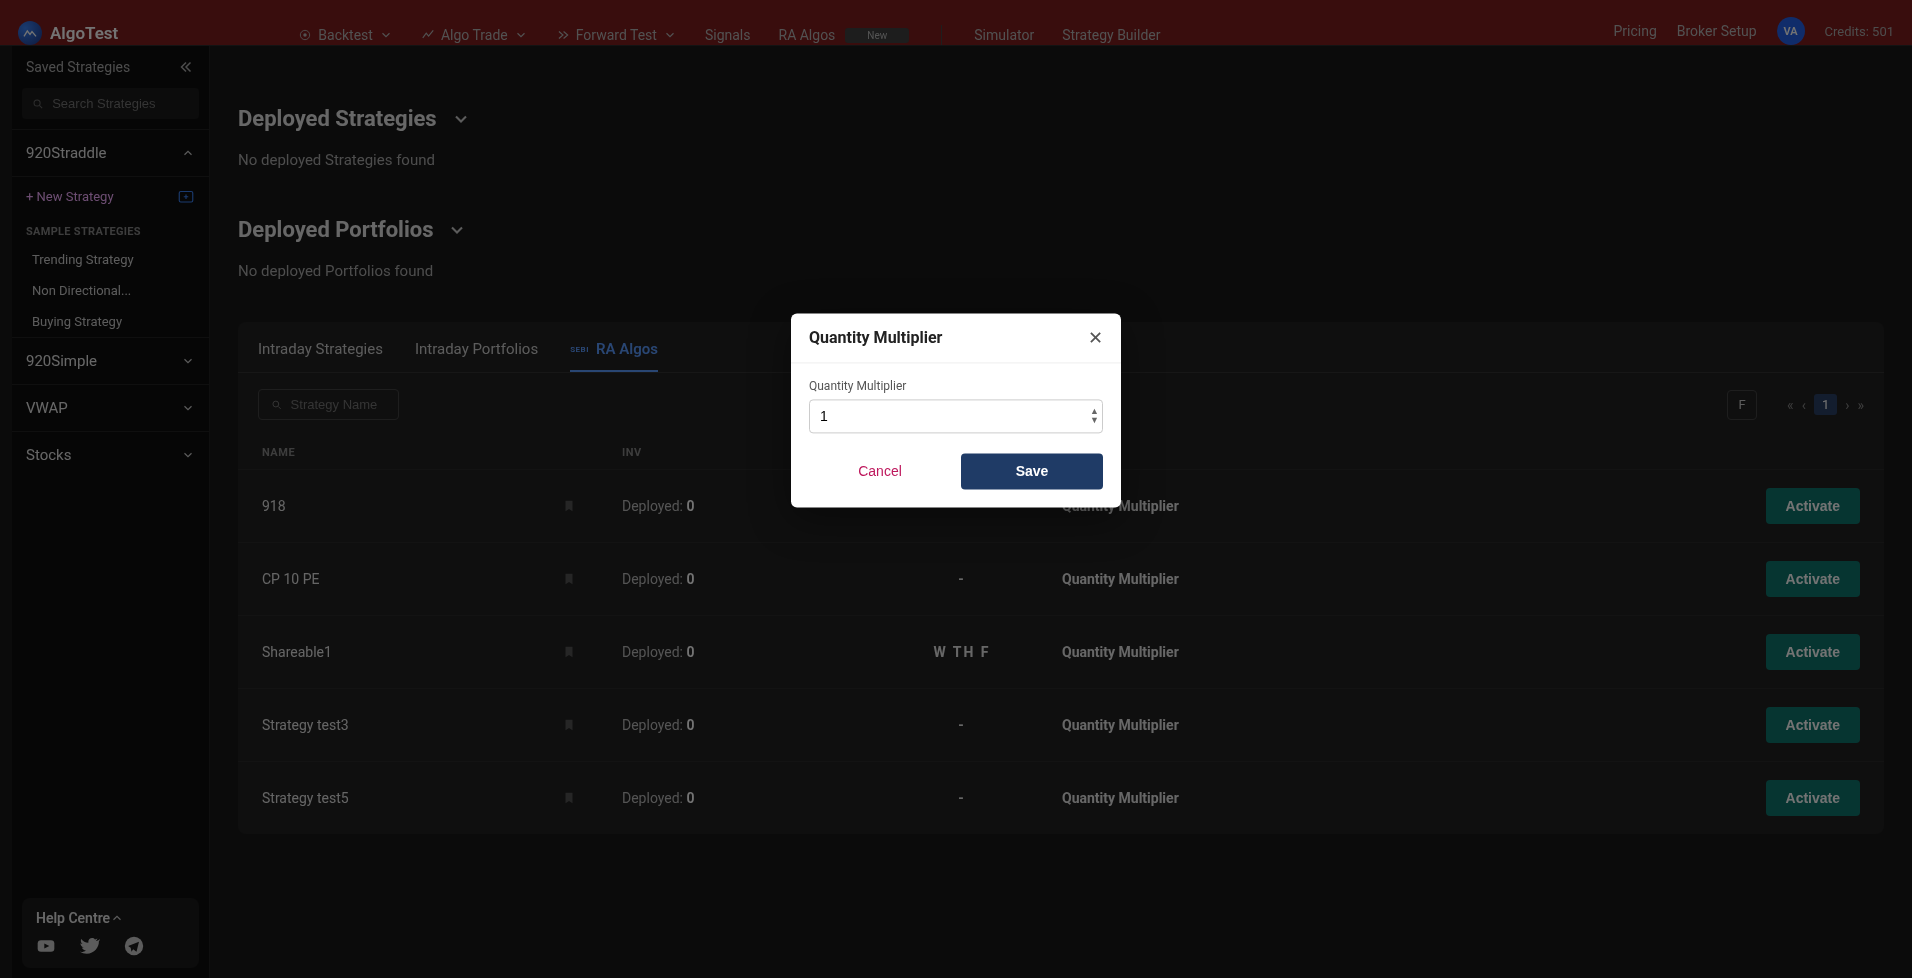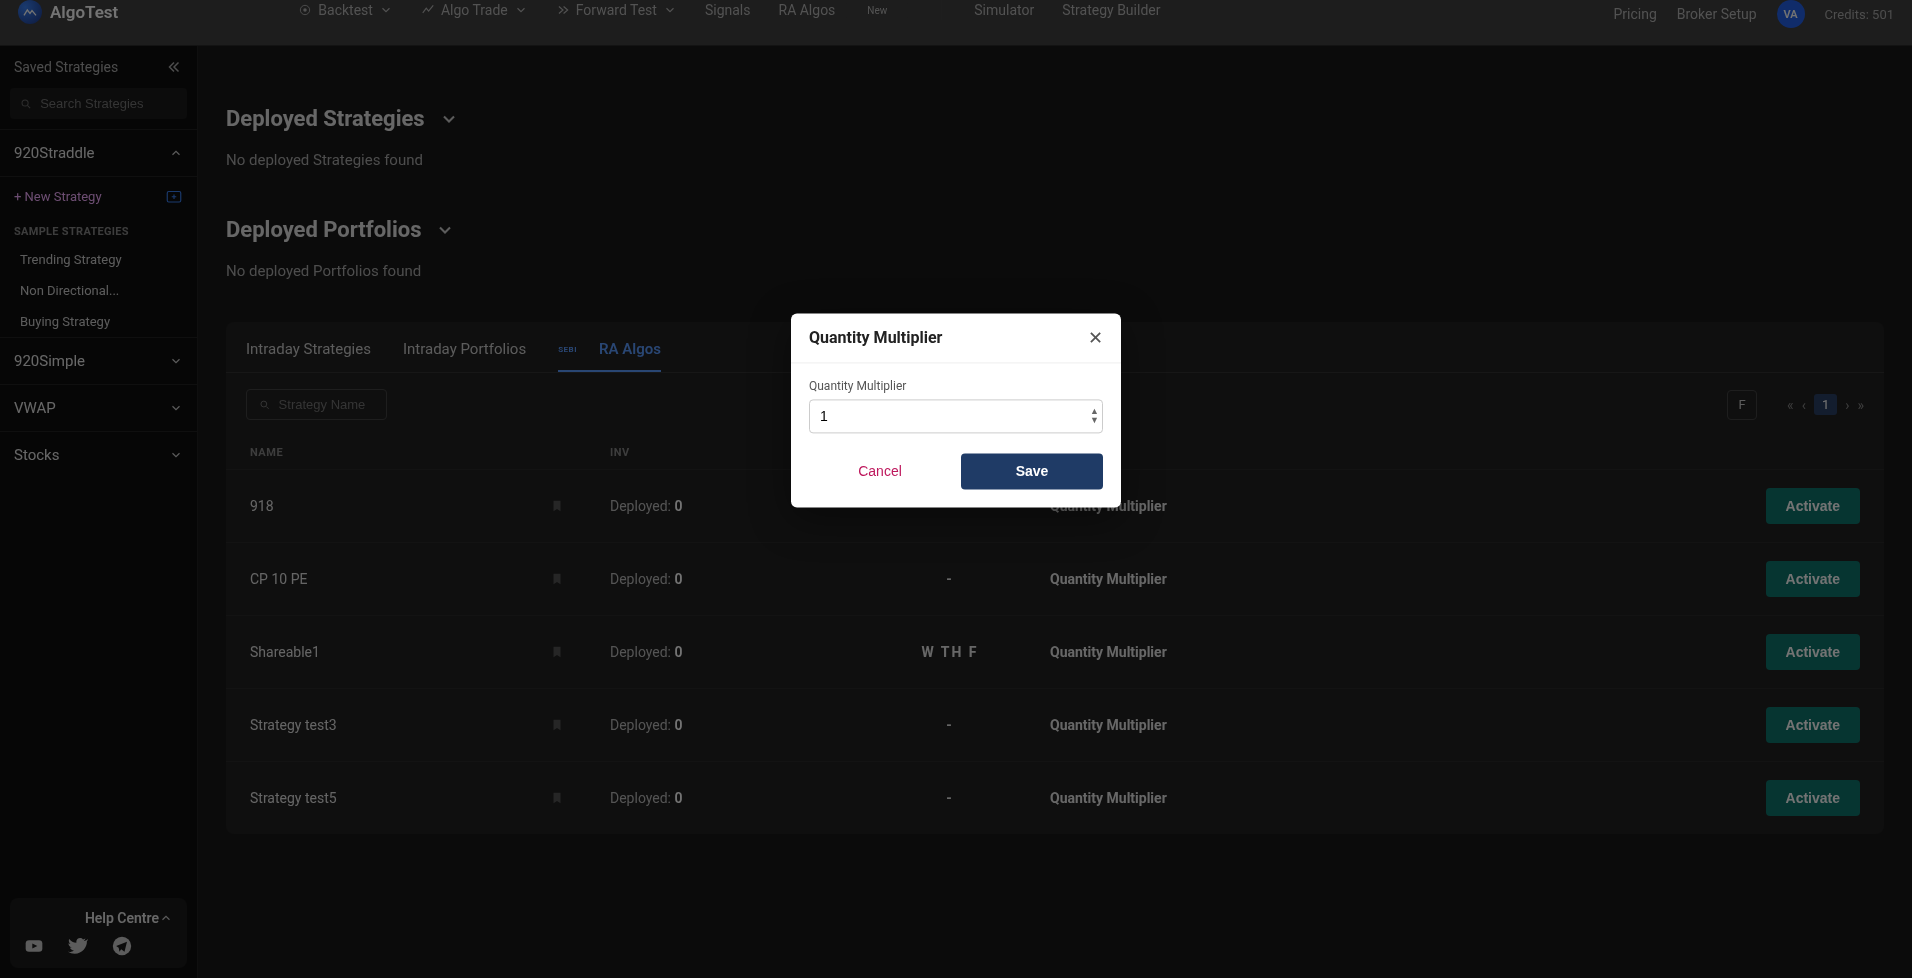--- a/index.html
+++ b/index.html
@@ -1,53 +1,53 @@
 <!DOCTYPE html>
 <html><head>
 <meta charset="utf-8">
 <style>
 * { box-sizing: border-box; margin: 0; padding: 0; }
 body { font-family: -apple-system, BlinkMacSystemFont, "Segoe UI", Roboto, Arial, sans-serif; background: #1a1a1a; color: #e5e5e5; width: 1912px; height: 978px; overflow: hidden; position: relative; }
-.topbar { height: 46px; background: #404040; display: flex; align-items: flex-start; padding: 0 18px; border-bottom: 1px solid #2a2a2a; }
+.topbar { height: 46px; background: #7f1d1d; display: flex; align-items: flex-end; padding: 0 18px; border-bottom: 1px solid #2a2a2a; }
 .logo { display: flex; align-items: center; gap: 8px; margin-right: 180px; }
 .logo-icon { width: 24px; height: 24px; border-radius: 50%; background: radial-gradient(circle at 30% 30%, #3b82f6, #1e3a8a); display: flex; align-items: center; justify-content: center; }
 .logo-text { font-weight: 600; font-size: 17px; color: #fff; }
 .nav-items { display: flex; align-items: center; gap: 28px; }
 .nav-item { display: flex; align-items: center; gap: 6px; color: #b5b5b5; font-size: 14px; cursor: pointer; }
 .nav-item svg { width: 14px; height: 14px; }
 .chevron-down { width: 10px; height: 10px; }
 .new-badge { background: #404040; color: #bbb; font-size: 10px; padding: 2px 22px; border-radius: 3px; margin-left: 4px; }
 .nav-divider { width: 1px; height: 20px; background: #444; margin: 0 4px; }
 .topbar-right { margin-left: auto; display: flex; align-items: center; gap: 20px; }
 .avatar { width: 28px; height: 28px; border-radius: 50%; background: #2563eb; display: flex; align-items: center; justify-content: center; font-size: 11px; color: #fff; font-weight: 600; }
 .credits { font-size: 13px; color: #aaa; }
-.app-body { display: flex; height: calc(100% - 46px); }
+.app-body { display: flex; height: calc(100% - 46px); margin-left: 12px; }
 .sidebar { width: 198px; background: #0f0f0f; display: flex; flex-direction: column; border-right: 1px solid #222; }
 .sidebar-top { padding: 12px 14px; display: flex; align-items: center; justify-content: space-between; color: #aaa; font-size: 14px; }
 .search-wrap { padding: 0 10px 10px; }
 .search-box { display: flex; align-items: center; gap: 8px; background: #1b1b1b; border-radius: 4px; padding: 8px 10px; }
 .search-box input { background: transparent; border: none; color: #888; font-size: 13px; width: 100%; outline: none; }
 .collapse-item { padding: 14px 14px; display: flex; align-items: center; justify-content: space-between; cursor: pointer; font-size: 15px; color: #e5e5e5; border-top: 1px solid #222; }
 .new-strategy-row { padding: 10px 14px; display: flex; align-items: center; justify-content: space-between; border-top: 1px solid #222; }
 .new-strategy-link { color: #f0abfc; font-size: 13px; cursor: pointer; }
 .plus-box { color: #3b82f6; cursor: pointer; }
 .sample-header { padding: 10px 14px 6px; font-size: 11px; font-weight: 700; color: #888; letter-spacing: 0.3px; }
 .sample-item { padding: 8px 20px; font-size: 13px; color: #ccc; cursor: pointer; }
 .help-center-box { margin: auto 10px 10px 10px; background: #1b1b1b; border-radius: 8px; padding: 12px 14px; }
-.help-row { display: flex; align-items: center; justify-content: flex-end; font-size: 14px; font-weight: 600; color: #e5e5e5; margin-bottom: 10px; }
+.help-row { display: flex; align-items: center; justify-content: flex-start; font-size: 14px; font-weight: 600; color: #e5e5e5; margin-bottom: 10px; }
 .social-row { display: flex; gap: 24px; }
 .social-icon { width: 20px; height: 20px; color: #ccc; cursor: pointer; }
 .content { flex: 1; background: #1a1a1a; padding: 20px 28px; overflow: hidden; position: relative;}
 .section-title { display: flex; align-items: center; gap: 14px; font-size: 22px; font-weight: 700; color: #e5e5e5; margin: 30px 0 12px; }
 .section-title:first-of-type { margin-top: 40px; }
 .no-data { text-align: left; color: #aaa; font-size: 15px; padding: 8px 0 18px; }
 .card { background: #222; border-radius: 8px; padding: 0; margin-top: 24px; }
 .tabs { display: flex; gap: 32px; padding: 18px 20px 0; border-bottom: 1px solid #333; }
 .tab { padding-bottom: 12px; font-size: 15px; color: #ccc; cursor: pointer; }
-.tab.active { color: #5b9bff; border-bottom: 2px solid #5b9bff; font-weight: 600; display: flex; align-items: center; gap: 22px; }
+.tab.active { color: #5b9bff; border-bottom: 2px solid #5b9bff; font-weight: 600; display: flex; align-items: center; gap: 7px; }
 .sebi-tag { font-size: 8px; color: #5b9bff; font-weight: 700; letter-spacing: 0.5px; }
 .filter-row { display: flex; align-items: center; padding: 16px 20px; gap: 12px; }
 .strategy-search { display: flex; align-items: center; gap: 8px; border: 1px solid #444; border-radius: 4px; padding: 7px 12px; width: 141px; }
 .strategy-search input { background: transparent; border: none; color: #aaa; font-size: 13px; width: 100%; outline: none; }
 .day-box { border: 1px solid #444; border-radius: 4px; width: 30px; height: 30px; display: flex; align-items: center; justify-content: center; font-size: 13px; color: #ccc; cursor: pointer; margin-left: auto; }
 .paging { display: flex; align-items: center; gap: 8px; margin-left: 18px; }
 .page-arrow { color: #888; cursor: pointer; font-size: 14px; }
 .page-num { background: #2c4066; color: #fff; padding: 3px 8px; border-radius: 3px; font-size: 13px; }
 .table-header { display: grid; grid-template-columns: 300px 60px 240px 200px 320px 1fr; padding: 10px 24px; font-size: 11px; font-weight: 700; color: #888; letter-spacing: 0.5px; }
 .table-row { display: grid; grid-template-columns: 300px 60px 240px 200px 320px 1fr; align-items: center; padding: 18px 24px; border-top: 1px solid #2c2c2c; }

